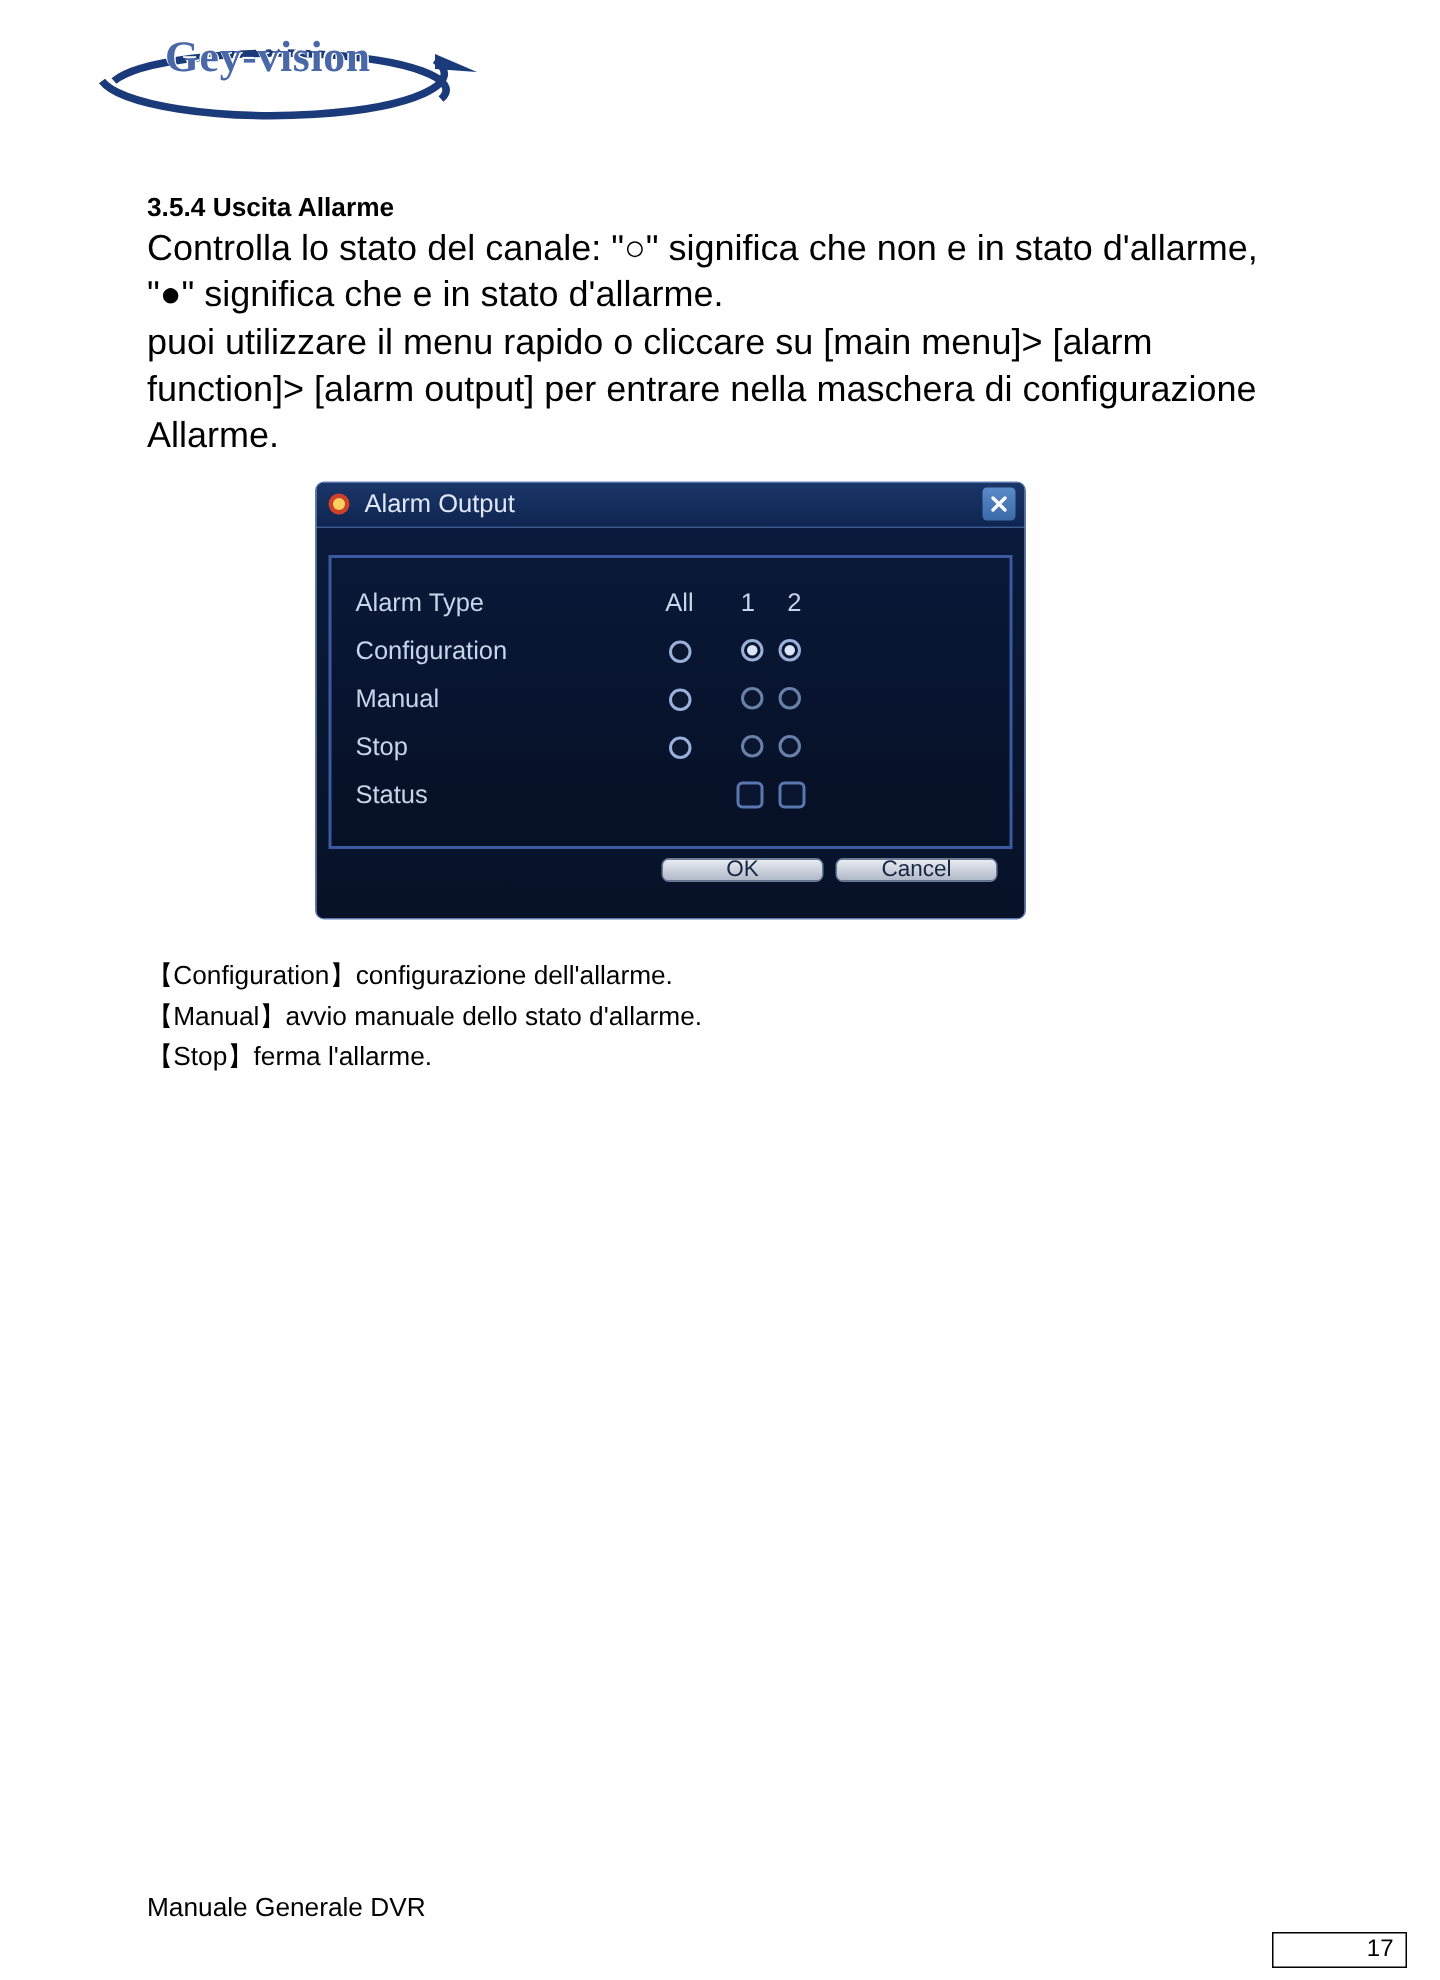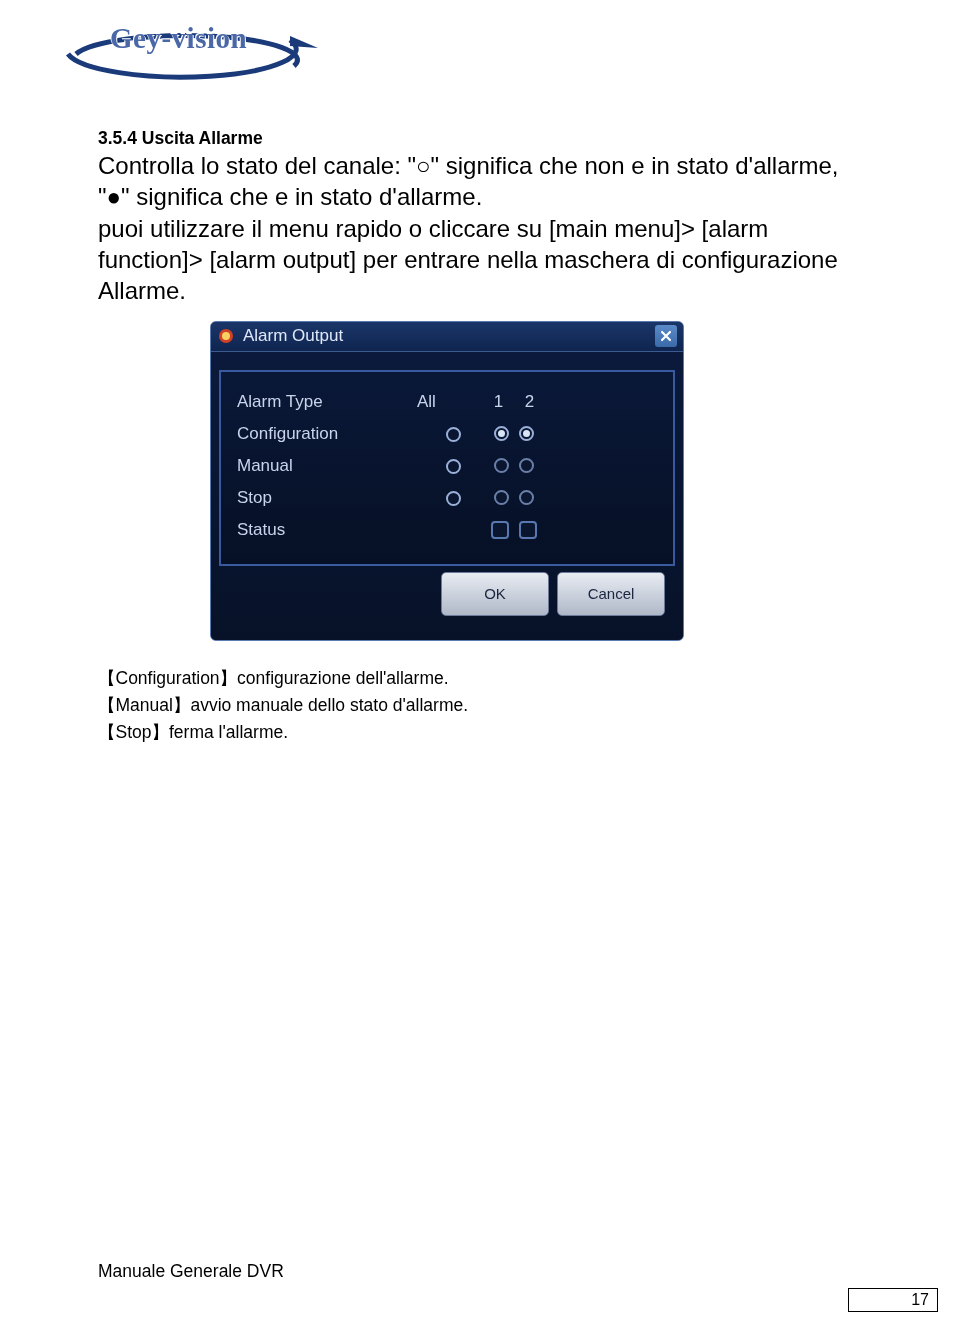--- a/index.html
+++ b/index.html
@@ -98,21 +98,21 @@
     background: linear-gradient(#0a1838, #061025);
   }
   .dlg-row {
     display: flex;
     align-items: center;
     height: 32px;
     color: #c8d4ec;
     font-size: 17px;
   }
   .dlg-label { width: 180px; }
-  .dlg-all { width: 72px; text-align: left; }
+  .dlg-all { width: 72px; text-align: center; }
   .dlg-cols { width: 50px; display: flex; gap: 12px; justify-content: center; }
   .dlg-colnum { width: 20px; text-align: center; }
   .radio {
     width: 15px; height: 15px;
     border: 2px solid #9ab0d8;
     border-radius: 50%;
     display: inline-block;
     vertical-align: middle;
     background: #0a1530;
     position: relative;
@@ -135,21 +135,21 @@
   .radio-cell { width: 72px; text-align: center; }
   .radio-pair { width: 50px; display: flex; gap: 10px; justify-content: center; }
   .dialog-buttons {
     display: flex;
     justify-content: flex-end;
     gap: 8px;
     padding: 6px 10px 10px 0;
   }
   .dlg-btn {
     width: 108px;
-    height: 44px;
+    height: 16px;
     background: linear-gradient(#e8ecf2, #b0b8c8);
     border: 1px solid #6a7a98;
     border-radius: 5px;
     color: #1a2640;
     font-size: 15px;
     display: flex;
     align-items: center;
     justify-content: center;
   }
   

